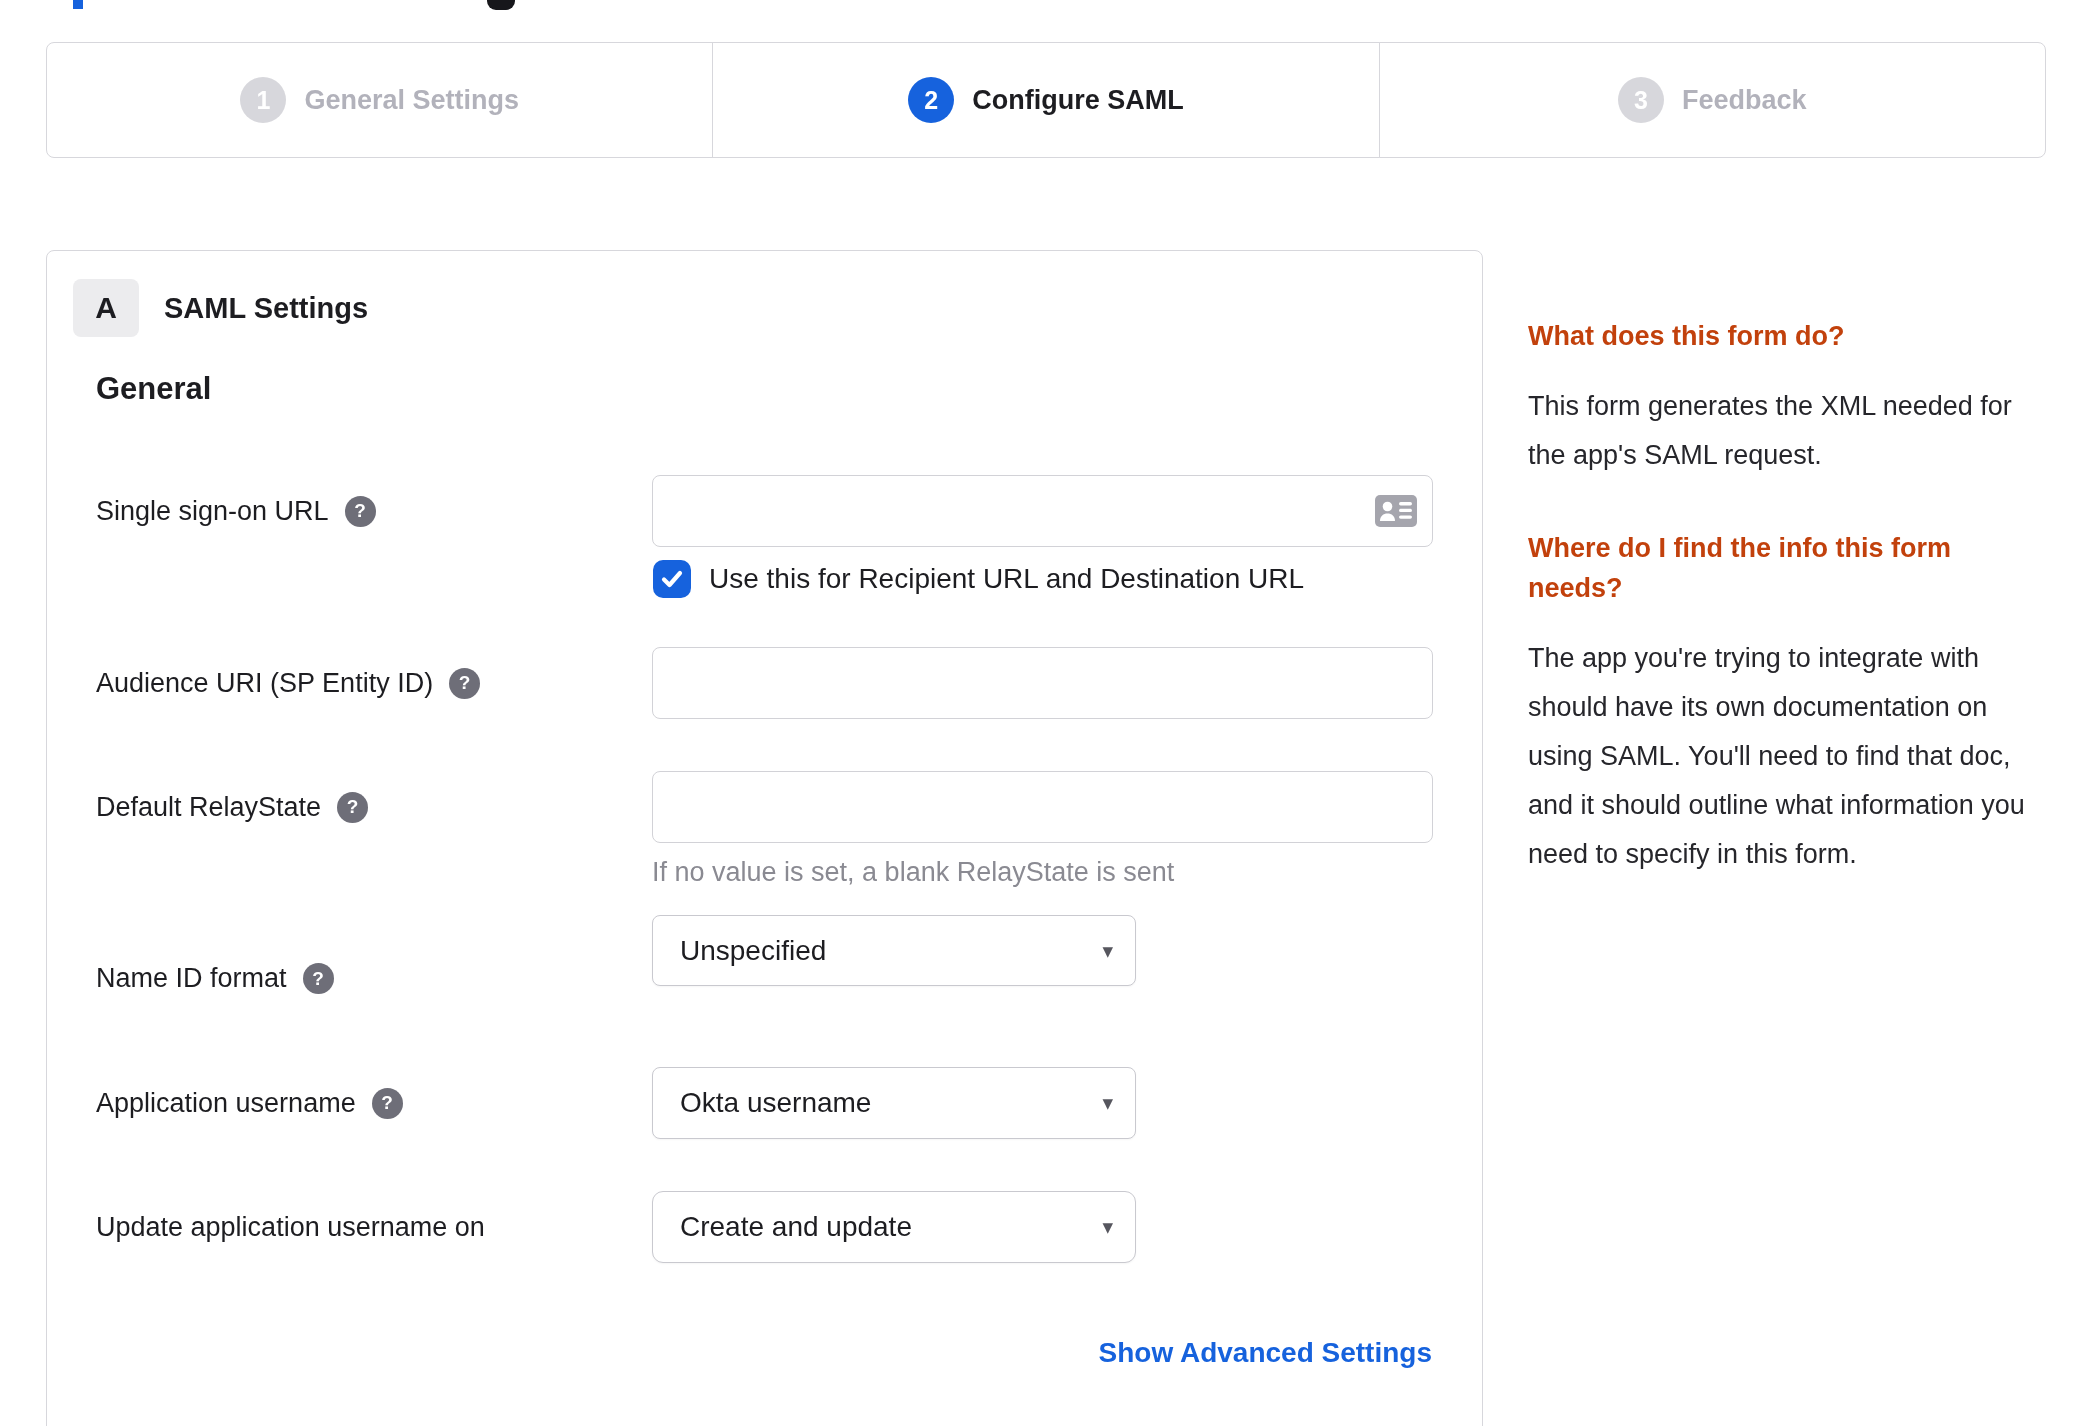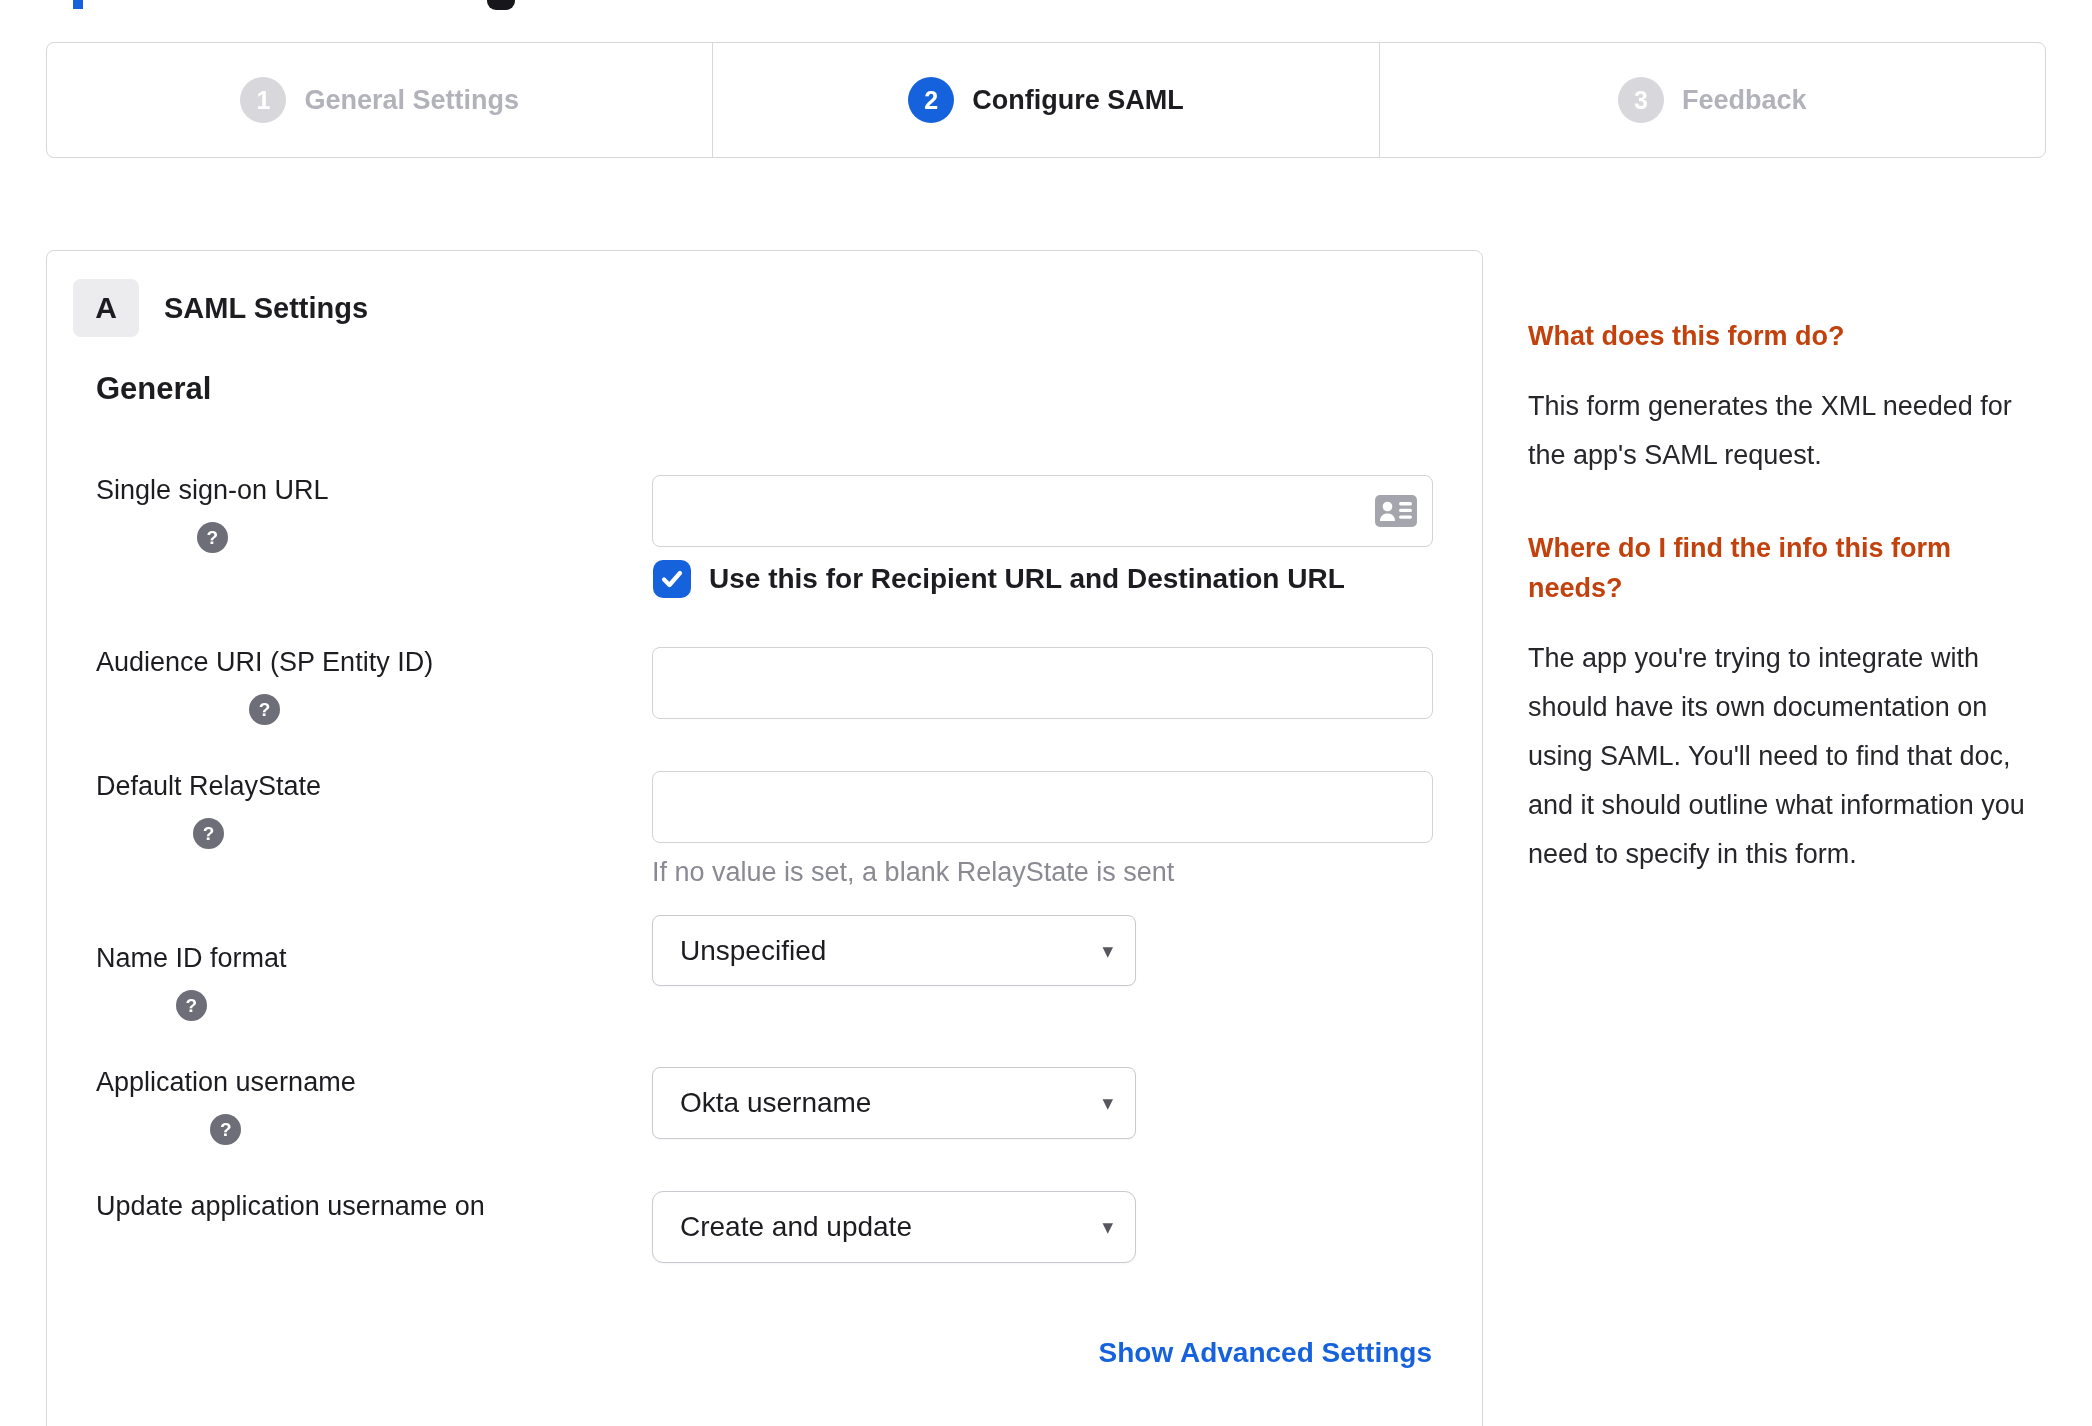--- a/index.html
+++ b/index.html
@@ -55,21 +55,21 @@
     font-size: 29px; font-weight: bold;
   }
   .section-heading {
     position: absolute; left: 49px; top: 120px;
     font-size: 31px; font-weight: bold;
   }
 
   .field-label {
     position: absolute; left: 49px; height: 72px;
     display: flex; align-items: center; gap: 16px;
-    font-size: 27px; color: #1d1d21; flex-direction: column;
+    font-size: 27px; color: #1d1d21;
   }
   .help {
     width: 31px; height: 31px; border-radius: 50%;
     background: #6e6e78; color: #fff;
     display: flex; align-items: center; justify-content: center;
     font-size: 19px; font-weight: bold;
     cursor: pointer; flex: 0 0 auto;
   }
   .text-input {
     position: absolute; left: 605px; width: 781px; height: 72px;
@@ -83,21 +83,21 @@
   }
   .checkbox {
     position: absolute; left: 606px; width: 38px; height: 38px;
     background: #1662dd; border-radius: 10px;
     display: flex; align-items: center; justify-content: center;
     cursor: pointer;
   }
   .checkbox-label {
     position: absolute; left: 662px; height: 38px;
     display: flex; align-items: center;
-    font-size: 28px; color: #1d1d21; font-weight: bold;
+    font-size: 28px; color: #1d1d21;
   }
   .hint {
     position: absolute; left: 605px;
     font-size: 27px; color: #8a8a92;
   }
   .select {
     position: absolute; left: 605px; width: 484px; height: 71px;
     border: 1px solid #c9c9cf; border-radius: 8px; background: #fff;
     display: flex; align-items: center;
     padding: 0 56px 0 27px;

